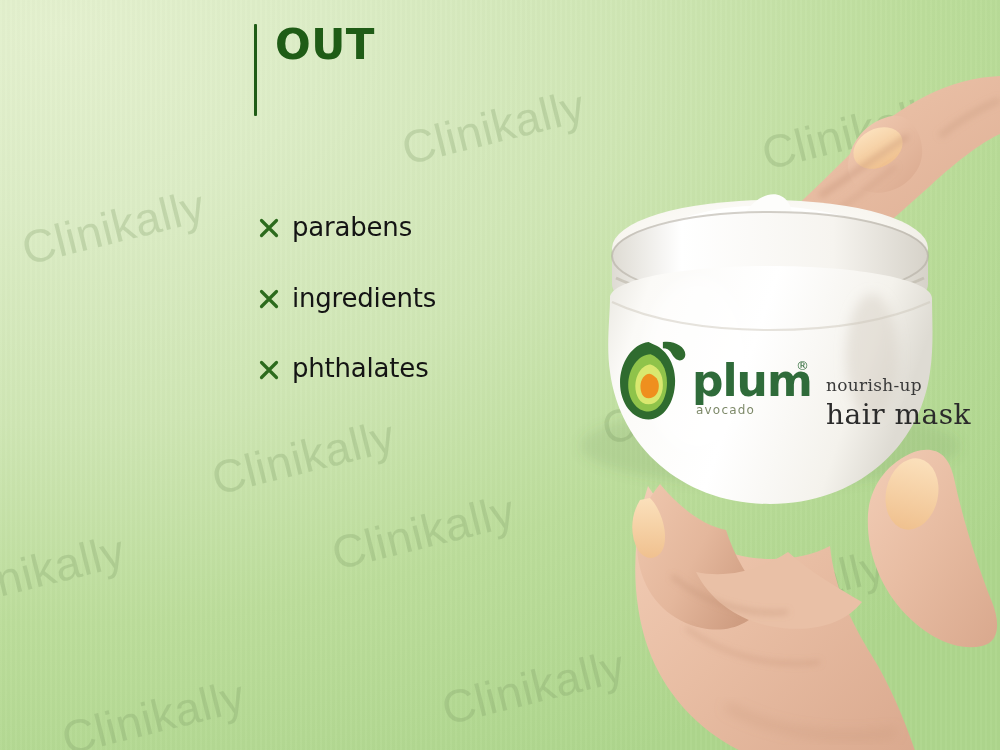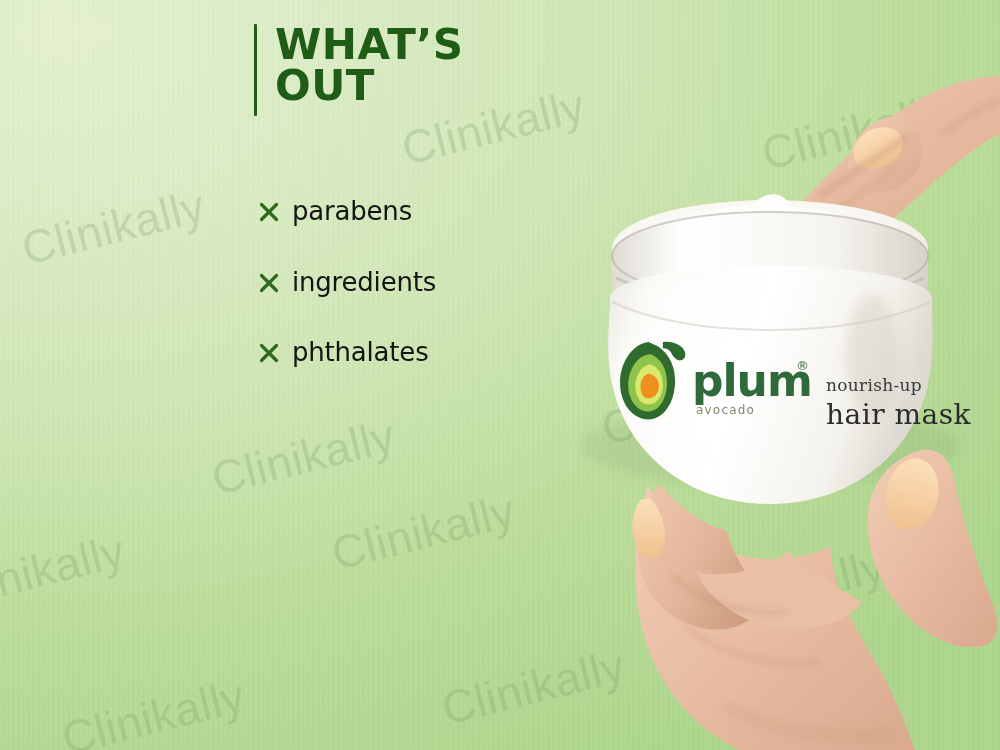--- a/index.html
+++ b/index.html
@@ -40,22 +40,23 @@
   #heading-text{
     font-family:"DejaVu Sans", sans-serif;
     font-weight:bold;
     font-size:42px;line-height:.98;
     color:#1f5c16;
     letter-spacing:.5px;
   }
   #heading-text .ln{display:block;}
   #out-list{position:absolute;left:257px;top:196px;width:300px;}
   .out-item{
-    display:flex;align-items:center;
+    display:flex;align-items:flex-end;
     margin-bottom:39px;
+    margin-top:16px;
   }
   .out-item:last-child{margin-bottom:0;}
   .x-icon{
     flex:0 0 auto;width:24px;height:31px;margin-right:11px;
     display:flex;align-items:center;justify-content:center;
     color:#2c6b1d;
   }
   .x-icon svg{display:block;}
   .out-label{
     font-family:"DejaVu Sans", sans-serif;
@@ -226,21 +227,20 @@
         <path d="M206,690 C252,716 316,726 376,716" stroke="rgba(190,140,112,.28)" stroke-width="8" fill="none" filter="url(#soft2)"></path>
       </g>
     </svg>
   </div>
 
   <div id="left-panel">
 
     <div id="heading-wrap">
       <div id="heading-rule" style="background: rgb(31, 92, 22);"></div>
       <div id="heading-text" style="color: rgb(31, 92, 22);">
-        <span class="ln">WHAT’S</span>
         <span class="ln">OUT</span>
       </div>
     </div>
 
     <div id="out-list">
 
       <div class="out-item">
         <span class="x-icon" style="color: rgb(44, 107, 29);">
           <svg width="22" height="22" viewBox="0 0 22 22">
               <path d="M3.5 3.5 L18.5 18.5 M18.5 3.5 L3.5 18.5" stroke="currentColor" stroke-width="3.2" stroke-linecap="round"></path>

